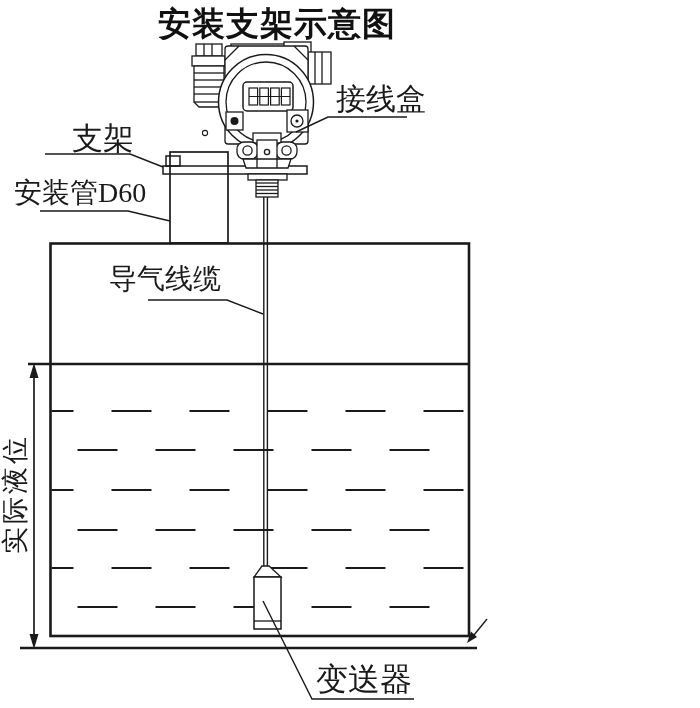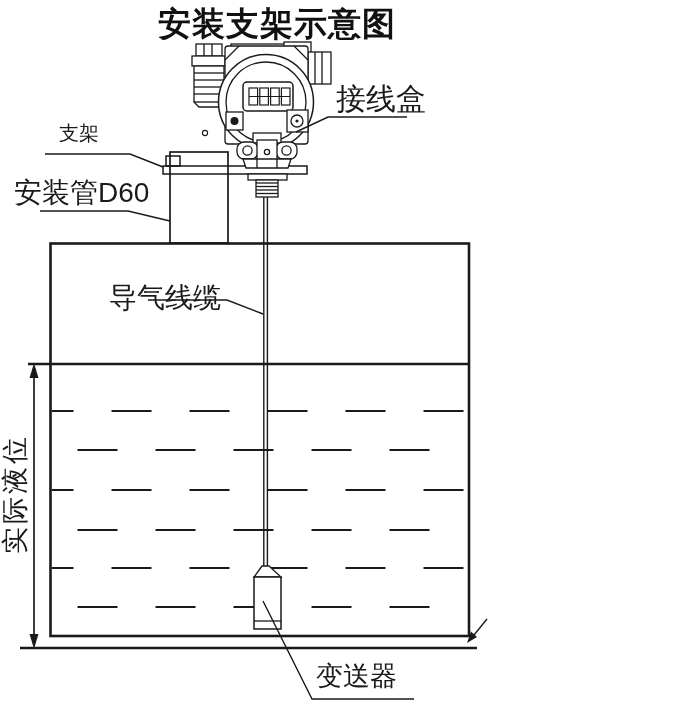--- a/index.html
+++ b/index.html
@@ -1,31 +1,31 @@
 <!DOCTYPE html>
 <html><head>
 <meta charset="utf-8">
 <style>
   html,body{margin:0;padding:0;background:#ffffff;}
   .stage{
     position:relative;width:700px;height:708px;background:#ffffff;overflow:hidden;
-    font-family:Liberation Sans, sans-serif;color:#1a1a1a;
+    font-family:Liberation Serif, serif;color:#1a1a1a;
   }
   .stage svg{position:absolute;left:0;top:0;}
   .lbl{position:absolute;white-space:nowrap;color:#1a1a1a;line-height:1.1;}
   .title{
     position:absolute;left:158px;top:2px;font-size:33px;font-weight:700;
     letter-spacing:1px;color:#111;
   }
   .lbl-junction{left:336px;top:82px;font-size:30px;text-align:right;}
-  .lbl-bracket{left:59px;top:122px;font-size:20px;}
+  .lbl-bracket{left:72px;top:122px;font-size:31px;}
   .lbl-pipe{left:14px;top:178px;font-size:28px;text-align:right;}
-  .lbl-aircable{left:109px;top:264px;font-size:28px;margin-top:19px;}
+  .lbl-aircable{left:109px;top:264px;font-size:28px;}
   .lbl-blind{left:487px;top:604px;font-size:27px;}
-  .lbl-transmitter{left:316px;top:662px;font-size:27px;text-align:right;}
+  .lbl-transmitter{left:316px;top:662px;font-size:32px;text-align:right;}
   .lbl-level{
     left:-59px;top:479px;width:150px;height:30px;text-align:center;
     font-size:27px;letter-spacing:3px;transform:rotate(-90deg);
   }
 </style>
 </head>
 <body>
 
 <div class="stage">
 

